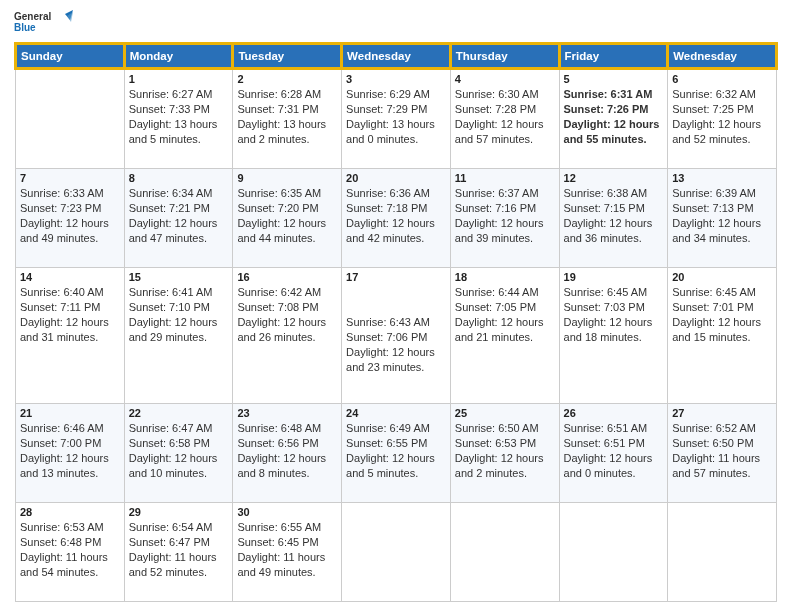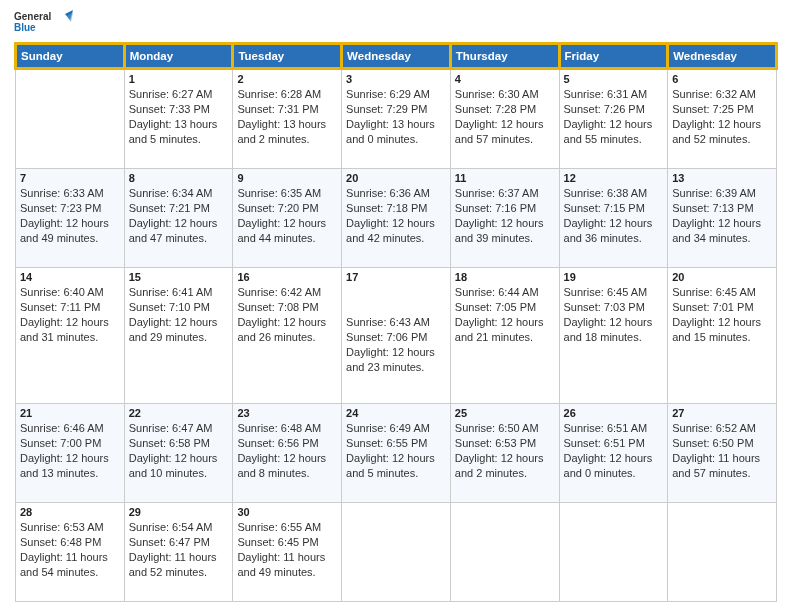--- a/index.html
+++ b/index.html
@@ -141,21 +141,21 @@
           </td>
           <td>
             <span class="day-num">4</span>
             <div class="cell-info" style="white-space: pre-line;">Sunrise: 6:30 AM
 Sunset: 7:28 PM
 Daylight: 12 hours
 and 57 minutes.</div>
           </td>
           <td>
             <span class="day-num">5</span>
-            <div class="cell-info" style="white-space: pre-line;">Sunrise: 6:31 AM
+            <div class="cell-info" style="white-space: pre-line; font-weight: bold;">Sunrise: 6:31 AM
 Sunset: 7:26 PM
 Daylight: 12 hours
 and 55 minutes.</div>
           </td>
           <td>
             <span class="day-num">6</span>
             <div class="cell-info" style="white-space: pre-line;">Sunrise: 6:32 AM
 Sunset: 7:25 PM
 Daylight: 12 hours
 and 52 minutes.</div>

